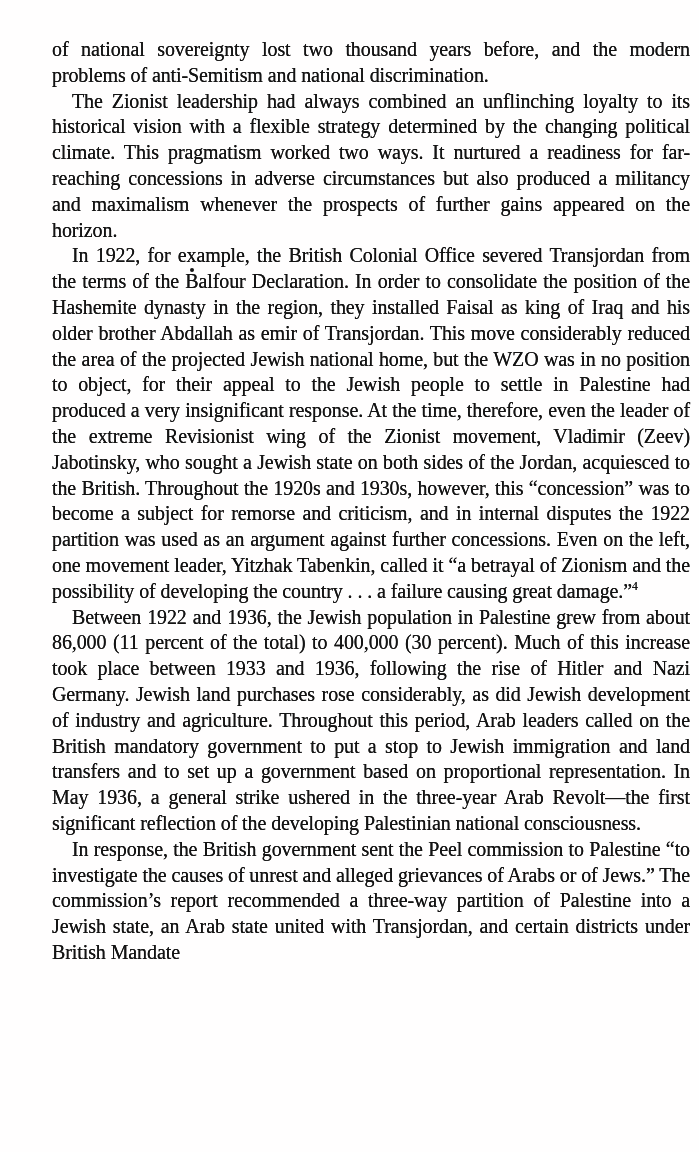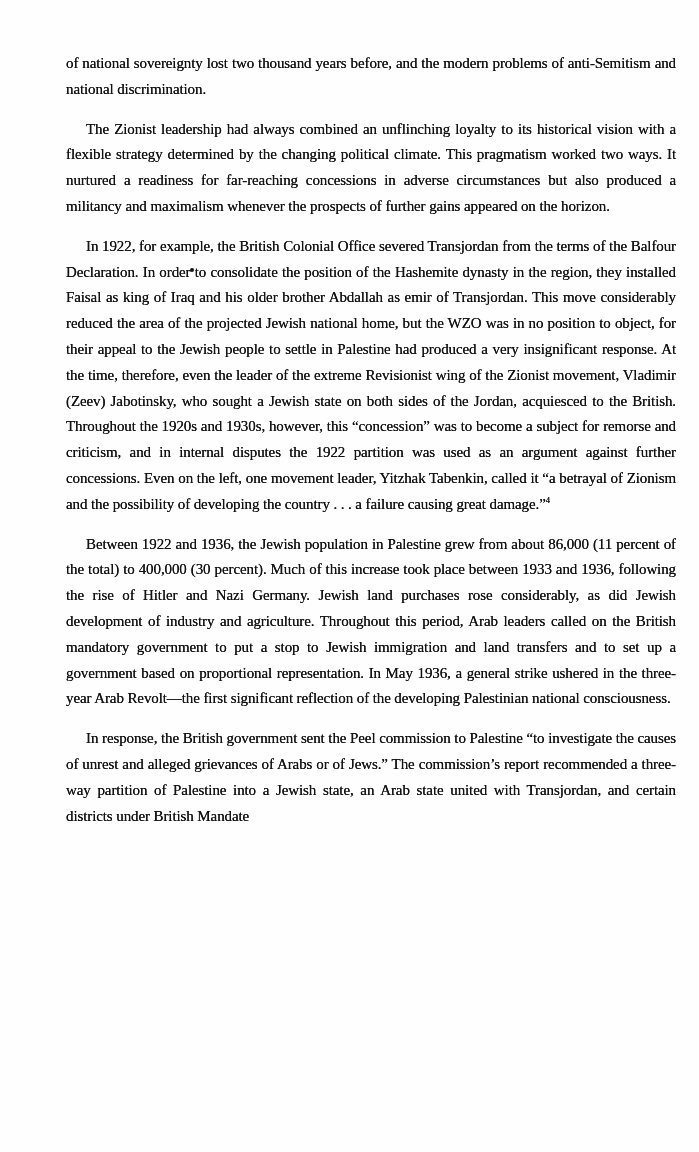--- a/index.html
+++ b/index.html
@@ -16,23 +16,23 @@
     font-family: "Liberation Serif", "DejaVu Serif", serif;
     color: #141414;
   }
   .text-block {
     position: absolute;
     left: 52px;
     top: 37px;
     width: 638px;
   }
   .text-block p {
-    margin: 14px;
+    margin: 0;
     padding: 0;
-    font-size: 15px;
+    font-size: 20px;
     line-height: 25.8px;
     letter-spacing: -0.1px;
     text-align: justify;
     text-shadow: 0 0 0.3px currentColor;
   }
   .text-block p.indent {
     text-indent: 20px;
     font-family: Liberation Serif, serif;
   }
   sup.fn {

